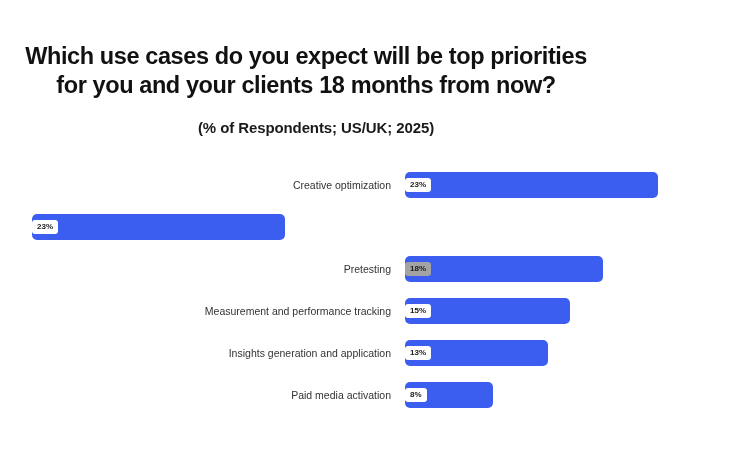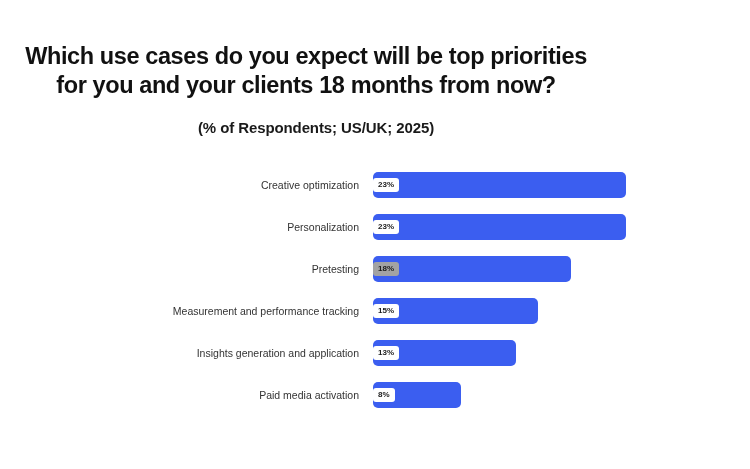--- a/index.html
+++ b/index.html
@@ -57,20 +57,21 @@
     top: 172px;
     width: 750px;
   }
 
   .bar-row {
     position: relative;
     height: 26px;
     margin-bottom: 16px;
     display: flex;
     align-items: center;
+    margin-left: 32px;
   }
 
   .cat-label {
     width: 373px;
     text-align: right;
     padding-right: 14px;
     box-sizing: border-box;
     font-size: 10.5px;
     color: #333333;
     font-weight: 400;
@@ -128,21 +129,20 @@
     <div class="bar-row">
       <div class="cat-label" style="color: rgb(51, 51, 51);">Creative optimization</div>
       <div class="bar-track">
         <div class="bar" style="width: 253px; background: rgb(59, 94, 240);">
           <span class="value-badge" style="background: rgb(255, 255, 255); color: rgb(27, 27, 27);">23%</span>
         </div>
       </div>
     </div>
 
     <div class="bar-row">
-      <div class="cat-label" style="color: rgb(51, 51, 51);">Personalization</div>
       <div class="bar-track">
         <div class="bar" style="width: 253px; background: rgb(59, 94, 240);">
           <span class="value-badge" style="background: rgb(255, 255, 255); color: rgb(27, 27, 27);">23%</span>
         </div>
       </div>
     </div>
 
     <div class="bar-row">
       <div class="cat-label" style="color: rgb(51, 51, 51);">Pretesting</div>
       <div class="bar-track">

